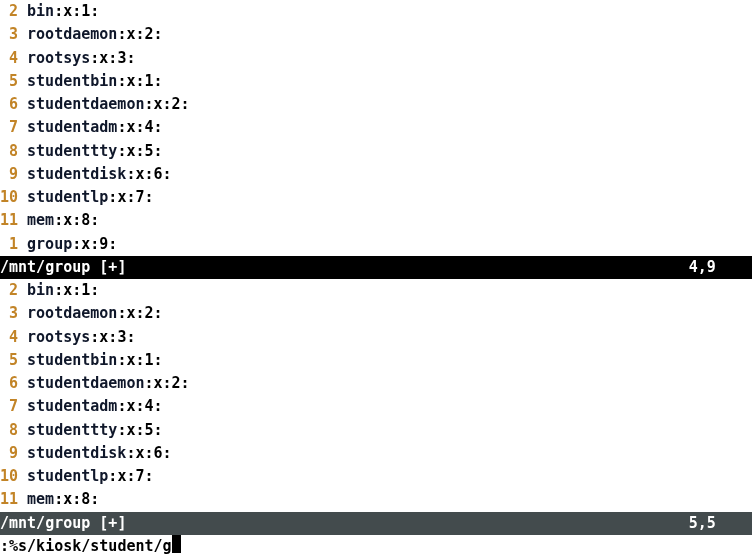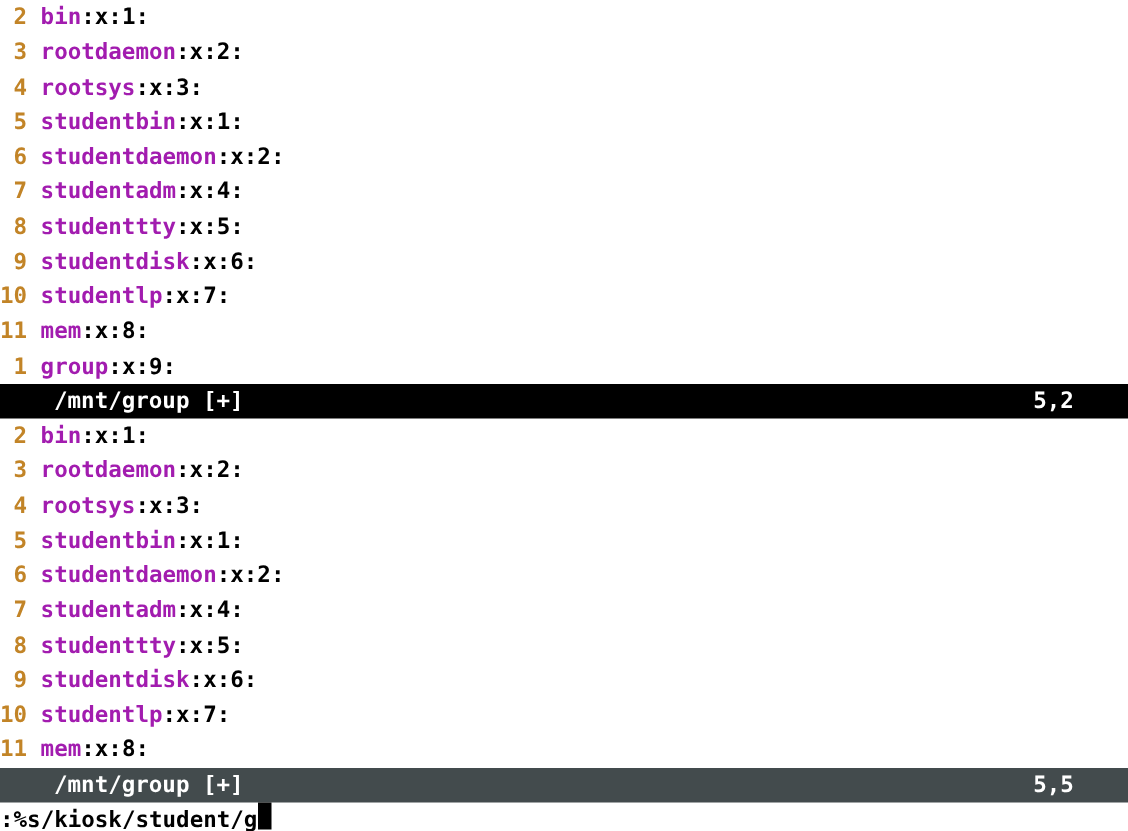--- a/index.html
+++ b/index.html
@@ -16,21 +16,21 @@
     display: flex;
     white-space: pre;
   }
   .lineno {
     color: #c28427;
     width: 2ch;
     text-align: right;
     margin-right: 1ch;
     flex-shrink: 0;
   }
-  .name { color: #a21caf; }
+  .name { color: #0f172a; }
   .colon { color: #000000; }
   .x { color: #000000; }
   .num { color: #000000; }
   .statusbar {
     background: #000000;
     color: #ffffff;
     display: flex;
     white-space: pre;
     font-weight: bold;
     padding-left: 0;
@@ -38,21 +38,20 @@
   .statusbar-inactive {
     background: #434b4d;
     color: #ffffff;
     display: flex;
     white-space: pre;
     font-weight: bold;
   }
   .statusbar .filepath,
   .statusbar-inactive .filepath {
     flex: 0 0 auto;
-    padding-left: 36px;
   }
   .statusbar .spacer,
   .statusbar-inactive .spacer {
     flex: 1 1 auto;
   }
   .statusbar .pos,
   .statusbar-inactive .pos {
     flex: 0 0 auto;
     padding-right: 4ch;
   }
@@ -82,21 +81,21 @@
   <div class="line"><span class="lineno">8</span><span class="name">studenttty</span><span class="colon">:</span><span class="x">x</span><span class="colon">:</span><span class="num">5</span><span class="colon">:</span></div>
   <div class="line"><span class="lineno">9</span><span class="name">studentdisk</span><span class="colon">:</span><span class="x">x</span><span class="colon">:</span><span class="num">6</span><span class="colon">:</span></div>
   <div class="line"><span class="lineno">10</span><span class="name">studentlp</span><span class="colon">:</span><span class="x">x</span><span class="colon">:</span><span class="num">7</span><span class="colon">:</span></div>
   <div class="line"><span class="lineno">11</span><span class="name">mem</span><span class="colon">:</span><span class="x">x</span><span class="colon">:</span><span class="num">8</span><span class="colon">:</span></div>
   <div class="line"><span class="lineno">1</span><span class="name">group</span><span class="colon">:</span><span class="x">x</span><span class="colon">:</span><span class="num">9</span><span class="colon">:</span></div>
 </div>
 
 <div class="statusbar">
   <span class="filepath">/mnt/group [+]</span>
   <span class="spacer"> </span>
-  <span class="pos">5,2</span>
+  <span class="pos">4,9</span>
 </div>
 
 <div>
   <div class="line"><span class="lineno">2</span><span class="name">bin</span><span class="colon">:</span><span class="x">x</span><span class="colon">:</span><span class="num">1</span><span class="colon">:</span></div>
   <div class="line"><span class="lineno">3</span><span class="name">rootdaemon</span><span class="colon">:</span><span class="x">x</span><span class="colon">:</span><span class="num">2</span><span class="colon">:</span></div>
   <div class="line"><span class="lineno">4</span><span class="name">rootsys</span><span class="colon">:</span><span class="x">x</span><span class="colon">:</span><span class="num">3</span><span class="colon">:</span></div>
   <div class="line"><span class="lineno">5</span><span class="name">studentbin</span><span class="colon">:</span><span class="x">x</span><span class="colon">:</span><span class="num">1</span><span class="colon">:</span></div>
   <div class="line"><span class="lineno">6</span><span class="name">studentdaemon</span><span class="colon">:</span><span class="x">x</span><span class="colon">:</span><span class="num">2</span><span class="colon">:</span></div>
   <div class="line"><span class="lineno">7</span><span class="name">studentadm</span><span class="colon">:</span><span class="x">x</span><span class="colon">:</span><span class="num">4</span><span class="colon">:</span></div>
   <div class="line"><span class="lineno">8</span><span class="name">studenttty</span><span class="colon">:</span><span class="x">x</span><span class="colon">:</span><span class="num">5</span><span class="colon">:</span></div>

